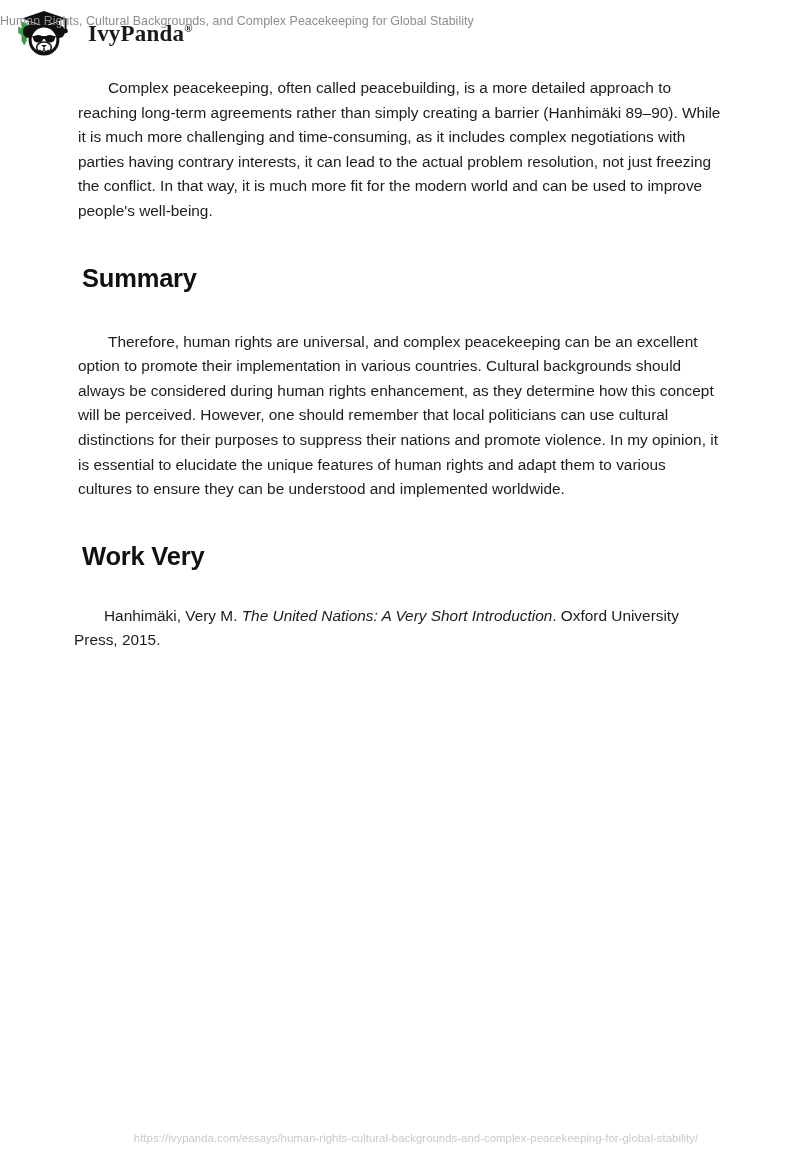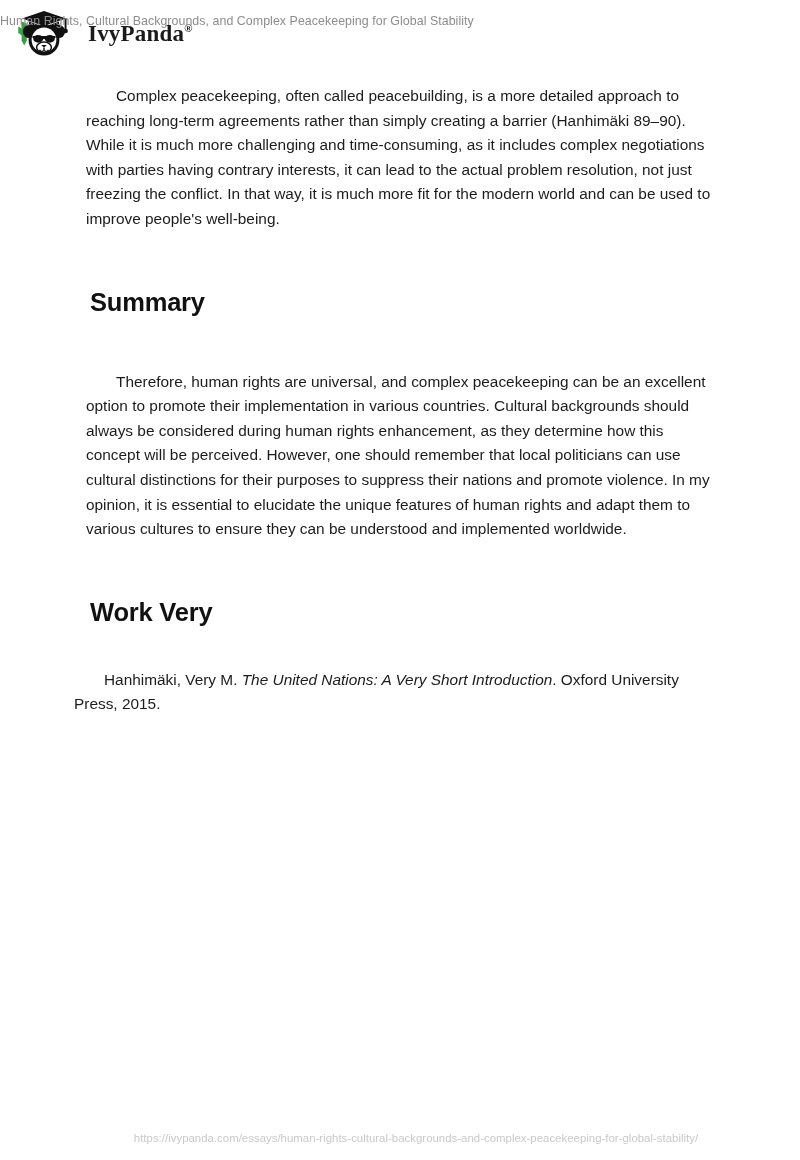--- a/index.html
+++ b/index.html
@@ -64,29 +64,29 @@
   }
 
   
   .doc {
     position: absolute;
     left: 74px;
     top: 72px;
     width: 652px;
   }
   p.body-text {
-    margin: 12px;
+    margin: 4px;
     font-size: 15.4px;
     line-height: 24.6px;
     color: #1c1c1c;
     text-indent: 30px;
     text-align: left;
   }
   h2.section-heading {
-    margin: 16px;
+    margin: 8px;
     font-size: 25.5px;
     font-weight: bold;
     color: #111111;
     letter-spacing: -0.2px;
     line-height: 1.1;
   }
   .gap-after-para-1 { height: 28px; }
   .gap-after-summary-heading { height: 26px; }
   .gap-after-para-2 { height: 28px; }
   .gap-after-cited-heading { height: 26px; }

